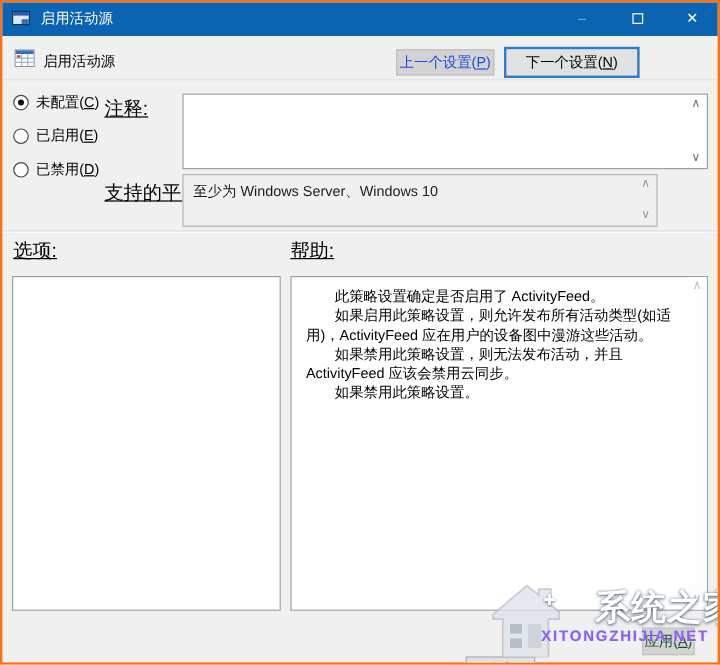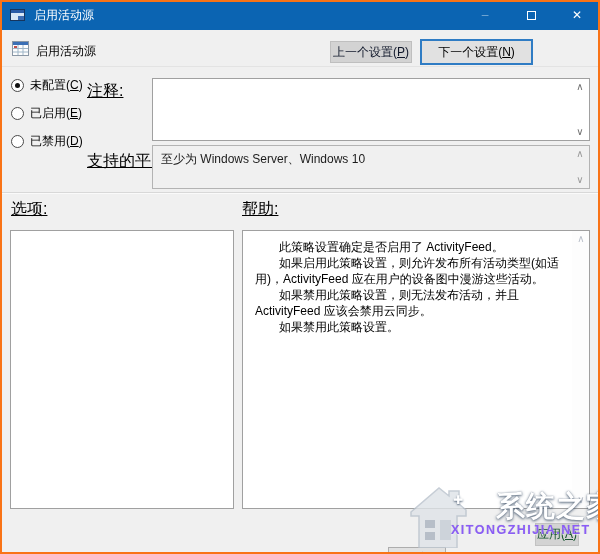--- a/index.html
+++ b/index.html
@@ -21,38 +21,38 @@
   .caption-btn.min { opacity:.45; }
   .max-glyph { width:9px; height:9px; border:1px solid #fff; display:block; }
 
   
   .header { position:absolute; left:0; top:28px; width:596px; height:37px;
             border-bottom:1px solid #e3e3e3; }
   .header-icon { position:absolute; left:10px; top:11px; width:17px; height:15px; }
   .header-title { position:absolute; left:34px; top:13px; font-size:12px; }
   .hdr-btn { position:absolute; height:22px; font-size:12px; text-align:center;
              background:#e1e1e1; border:1px solid #adadad; line-height:20px; }
-  .hdr-btn.disabled { background:#d3d3d3; border-color:#bfbfbf; color:#0f172a; }
+  .hdr-btn.disabled { background:#d3d3d3; border-color:#bfbfbf; color:#1d4ed8; }
   .hdr-btn.focused { border:2px solid #2f7cc4; line-height:18px; height:26px; }
   #prev-btn { left:328px; top:11px; width:82px; }
   #next-btn { left:418px; top:9px; width:113px; }
 
   
   .radio-row { position:absolute; left:9px; display:flex; align-items:center; cursor:default; }
   .radio-circle { width:13px; height:13px; border:1px solid #4a4a4a; border-radius:50%;
                   background:#fff; margin-right:6px; position:relative; flex:0 0 auto; }
   .radio-row.checked .radio-circle::after { content:""; position:absolute; left:3px; top:3px;
                   width:5px; height:5px; border-radius:50%; background:#111; }
   .field-label { position:absolute; font-size:16px;text-decoration:underline; }
   .scrollbox { position:absolute; background:#fff; border:1px solid #a0a0a0; }
   .scroll-arrow { position:absolute; right:2px; width:14px; height:12px; text-align:center;
                   font-size:10px; line-height:12px; color:#707070; }
   .scroll-arrow.up { top:2px; } .scroll-arrow.down { bottom:2px; }
   #comment-box { left:150px; top:76px; width:438px; height:63px; }
-  #platform-box { left:150px; top:143px; width:438px; height:44px; background:#f0f0f0;
+  #platform-box { left:150px; top:143px; width:396px; height:44px; background:#f0f0f0;
                   border-color:#b3b3b3; padding:5px 14px 5px 8px; color:#1b1b1b; }
   #platform-box .scroll-arrow { color:#9a9a9a; }
 
   .mid-divider { position:absolute; left:0; top:190px; width:596px; height:2px;
                  border-top:1px solid #d8d8d8; border-bottom:1px solid #fafafa; }
 
   
   #options-label { left:9px; top:197px; }
   #help-label { left:240px; top:197px; }
   #options-panel { left:8px; top:228px; width:224px; height:279px; }

